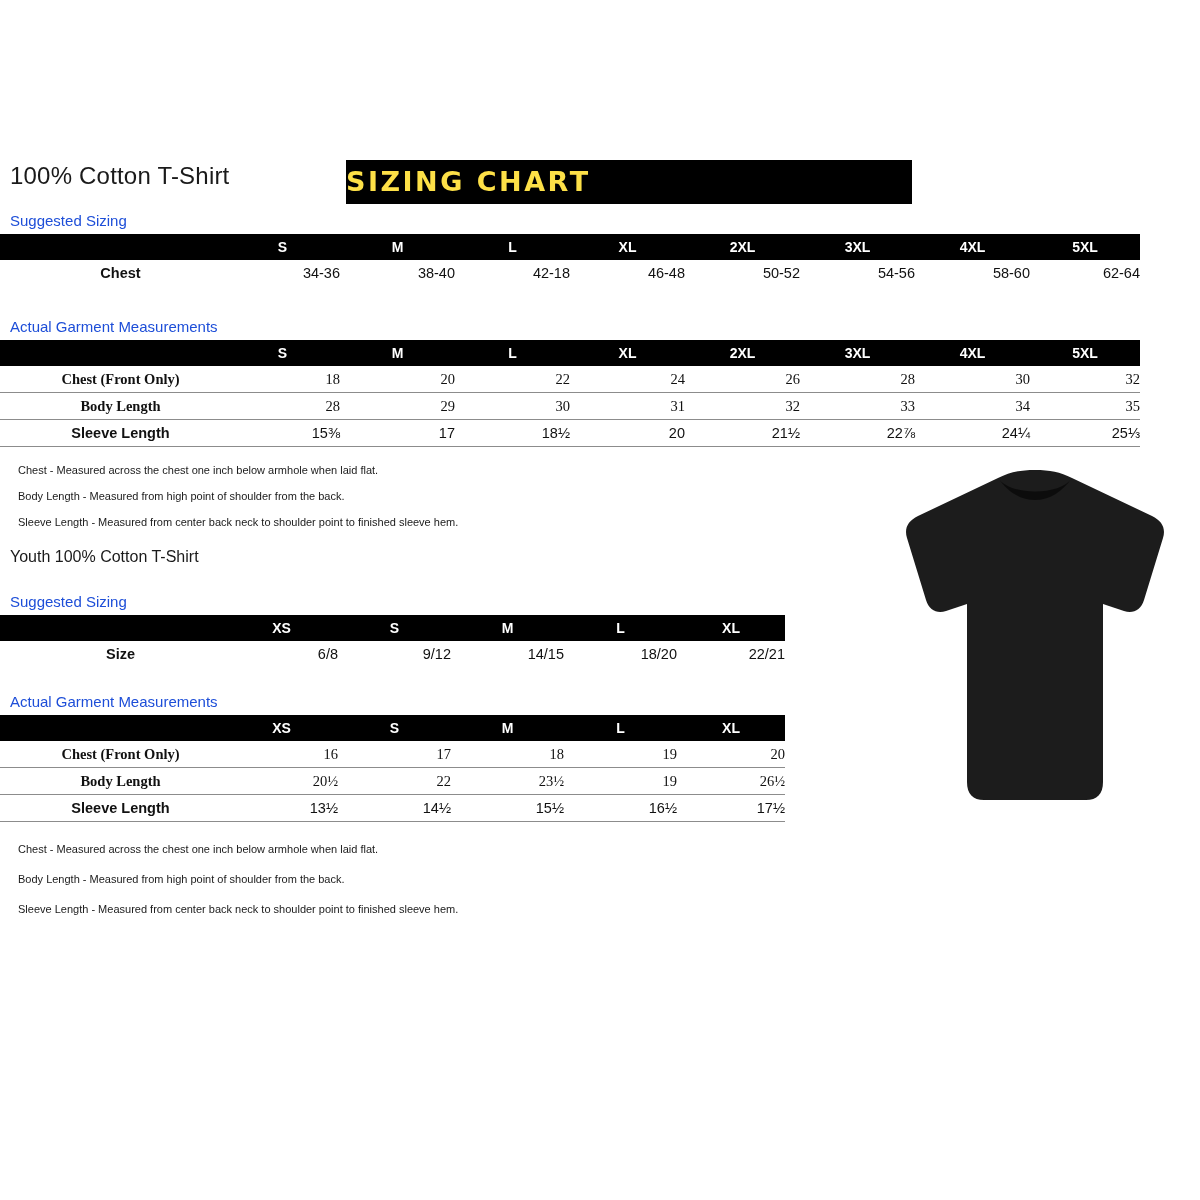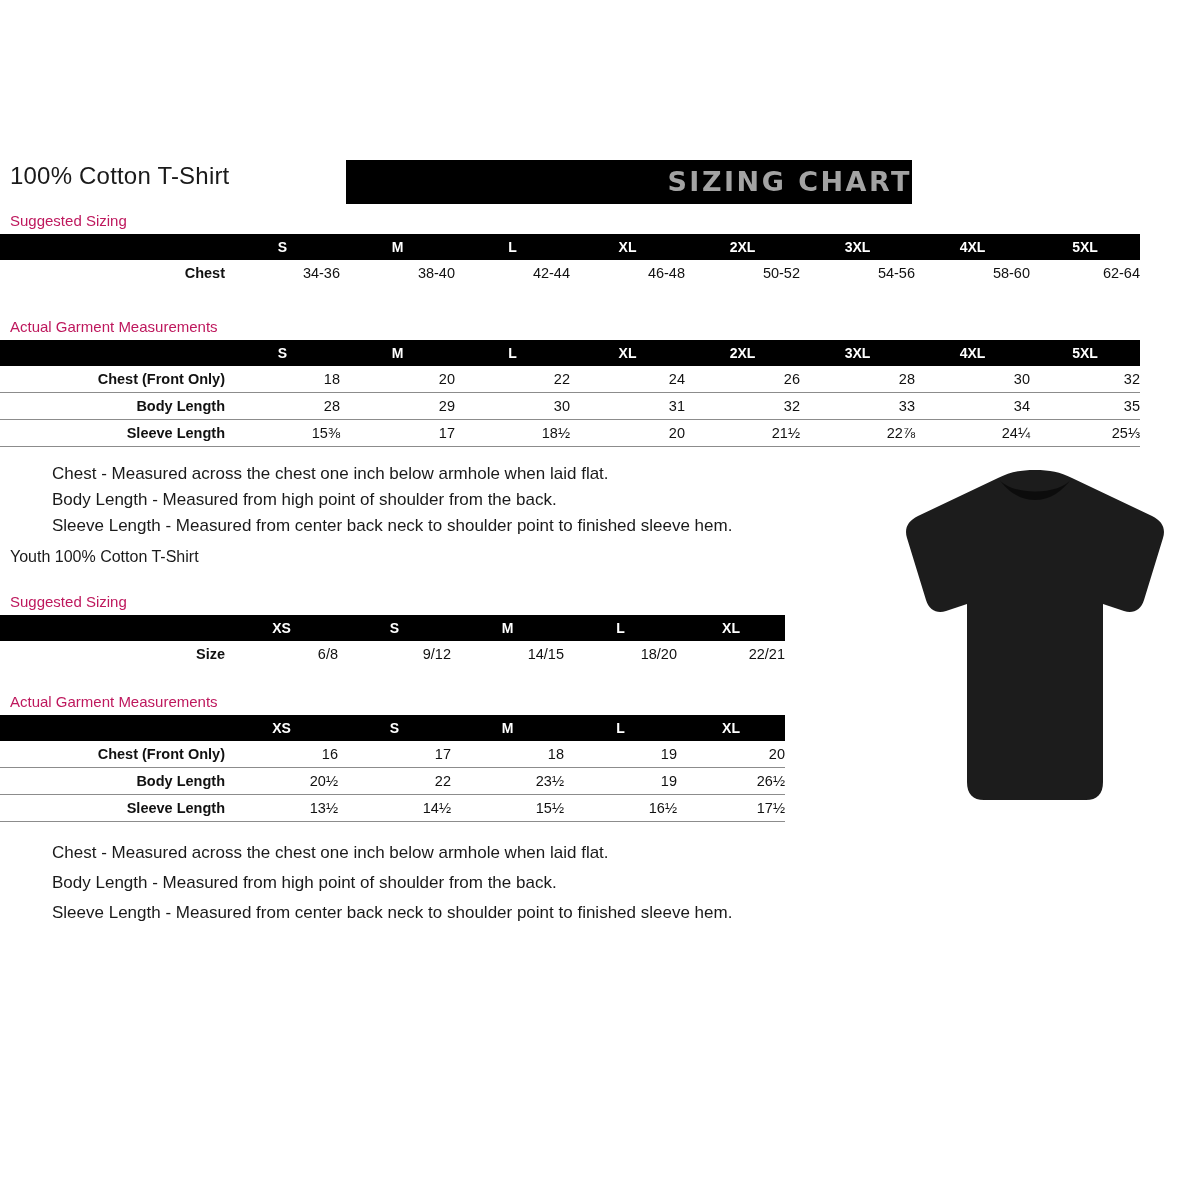--- a/index.html
+++ b/index.html
@@ -47,32 +47,32 @@
     width: 566px;
     height: 44px;
     background: #000000;
   }
   .banner-text {
     position: absolute;
     left: 0; top: 0;
     width: 100%;
     height: 44px;
     line-height: 44px;
-    text-align: right;
-    color: #a3a3a3;
+    text-align: left;
+    color: #fde047;
     font-size: 27px;
     font-weight: 700;
     letter-spacing: 2.5px;
     font-family: "DejaVu Sans", sans-serif;
   }
 
   .sub-label {
     position: absolute;
     font-size: 15px;
-    color: #be185d;
+    color: #1d4ed8;
     white-space: nowrap;
     text-align: right;
   }
 
   
   table.sz {
     position: absolute;
     border-collapse: collapse;
     table-layout: fixed;
     font-size: 14.5px;
@@ -91,39 +91,39 @@
     text-align: center;
   }
   table.sz thead th.rowhead {
     text-align: left;
   }
   table.sz tbody td {
     text-align: right;
     color: #111111;
   }
   table.sz tbody td.rowhead {
-    text-align: right;
+    text-align: center;
     font-weight: 700;
     padding-left: 16px;
     font-size: 14.5px;
   }
   table.sz tbody tr.ruled td {
     border-bottom: 1px solid #8c8c8c;
+    font-family: Liberation Serif, serif;
   }
   table.sz tbody tr.last td {
     border-bottom: 1px solid #8c8c8c;
   }
 
   
   .note {
     position: absolute;
-    font-size: 17px;
+    font-size: 11px;
     color: #1a1a1a;
     white-space: nowrap;
-    margin-left: 34px;
   }
 
   
   .title-youth {
     position: absolute;
     left: 10px;
     top: 548px;
     font-size: 16px;
     color: #1a1a1a;
     white-space: nowrap;
@@ -175,21 +175,21 @@
         <th>3XL</th>
         <th>4XL</th>
         <th>5XL</th>
       </tr>
     </thead>
     <tbody>
       <tr>
         <td class="rowhead">Chest</td>
         <td>34-36</td>
         <td>38-40</td>
-        <td>42-44</td>
+        <td>42-18</td>
         <td>46-48</td>
         <td>50-52</td>
         <td>54-56</td>
         <td>58-60</td>
         <td>62-64</td>
       </tr>
     </tbody>
   </table>
 
   <div class="sub-label" style="left:10px; top:318px;">Actual Garment Measurements</div>

